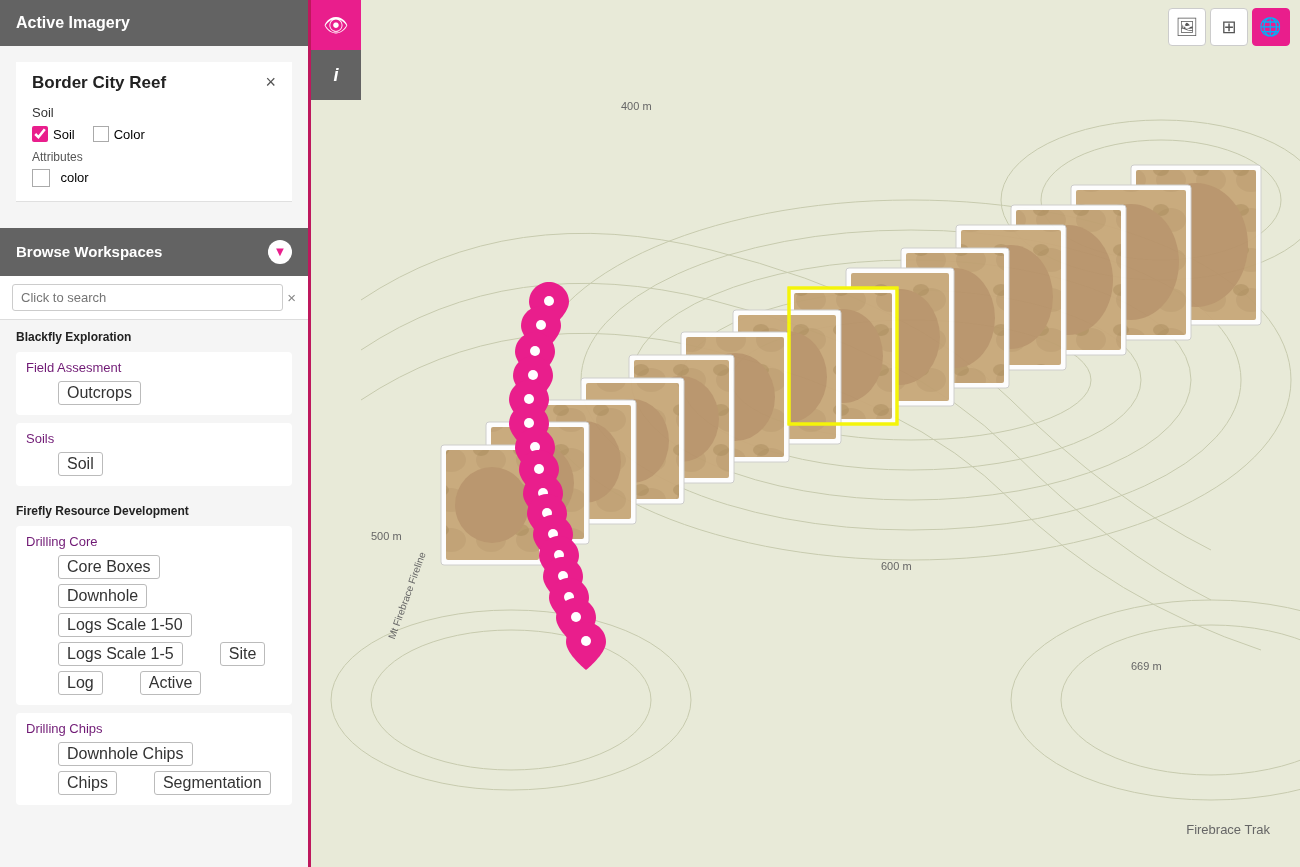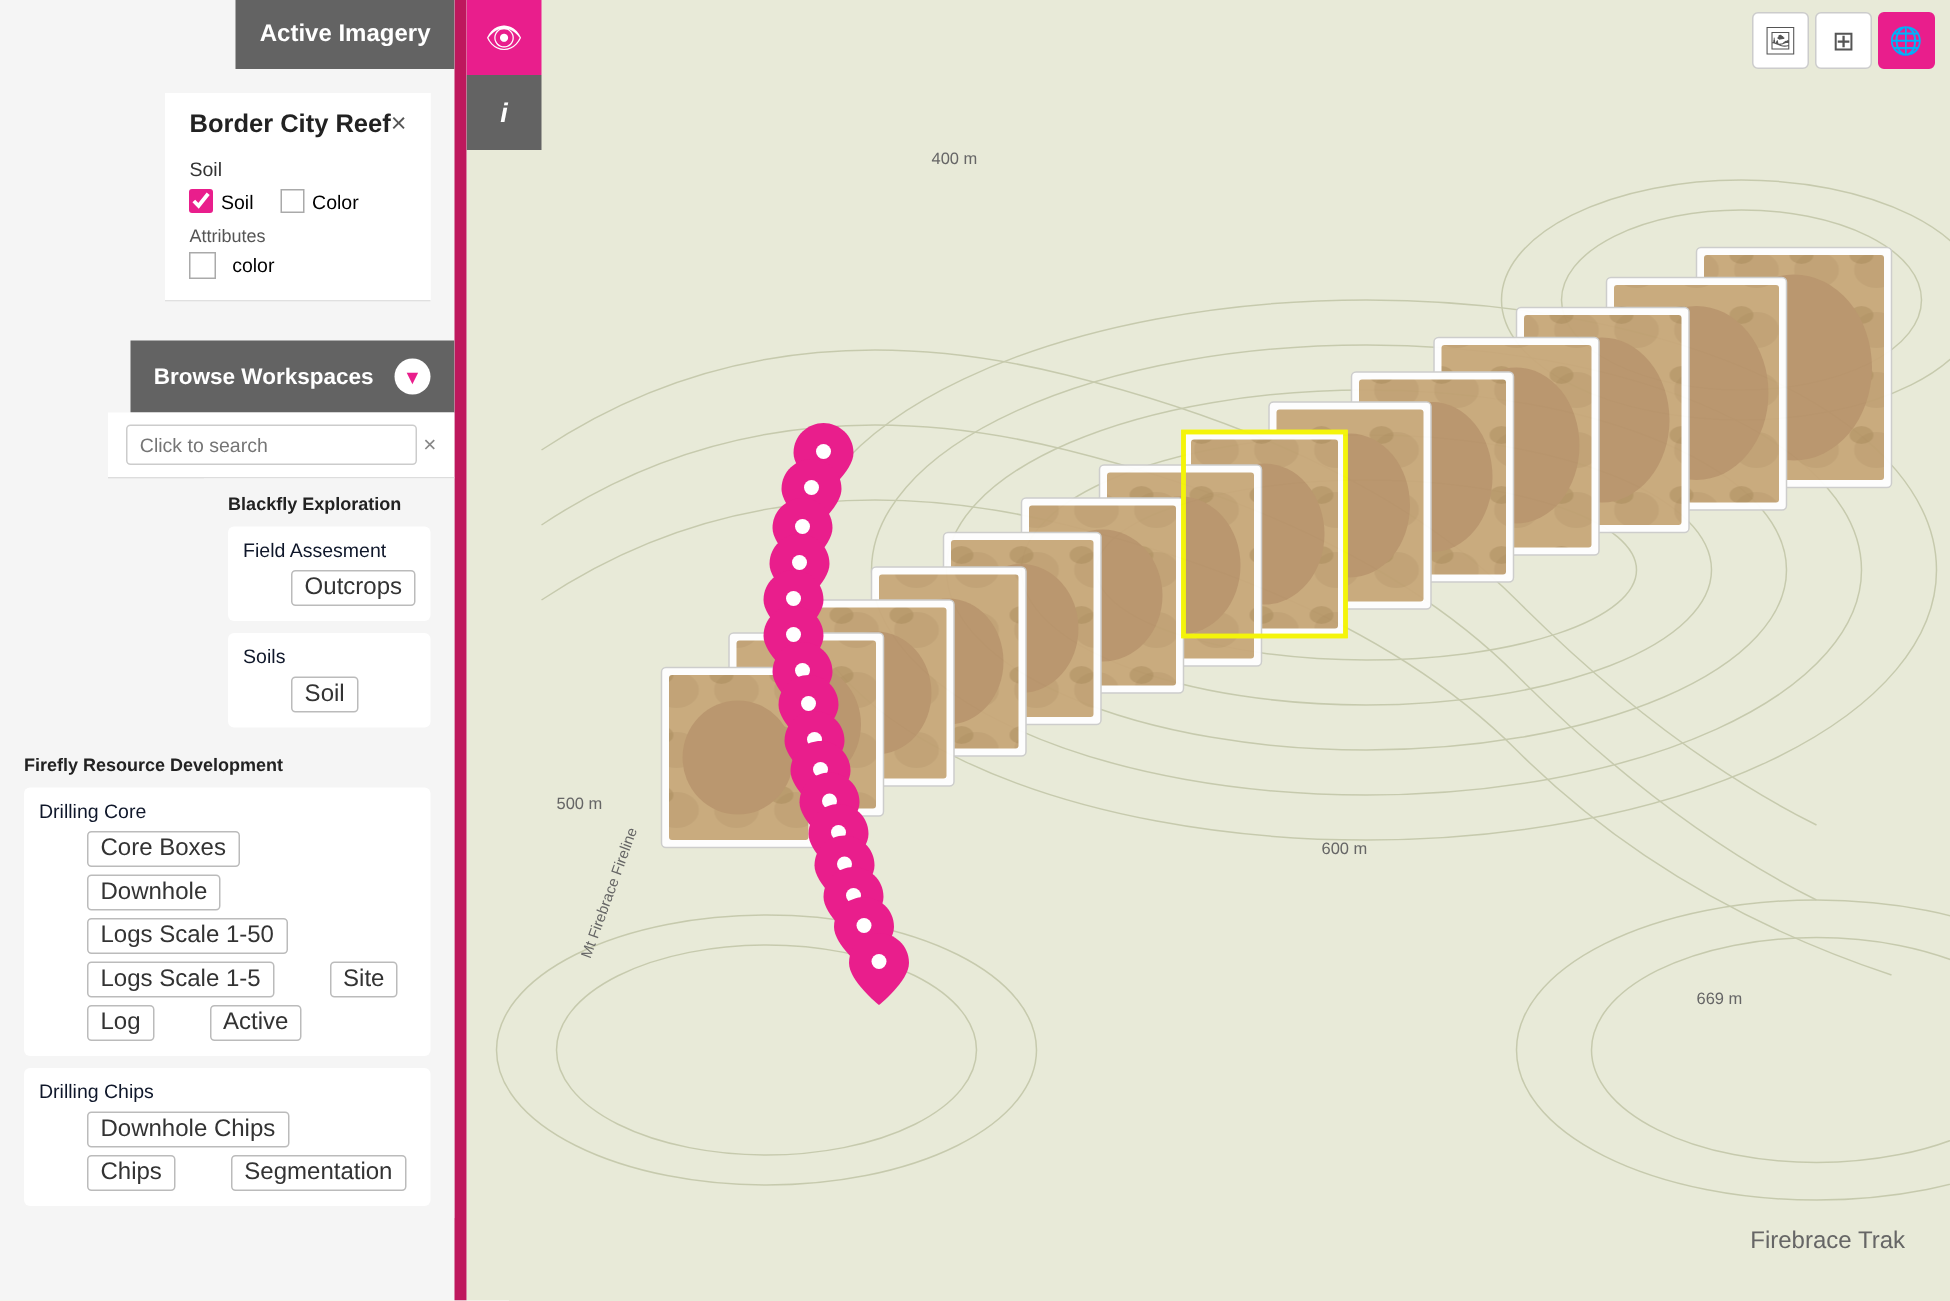--- a/index.html
+++ b/index.html
@@ -7,24 +7,23 @@
 
     
     #sidebar {
       width: 311px;
       min-width: 311px;
       height: 867px;
       background: #f5f5f5;
       display: flex;
       flex-direction: column;
       overflow-y: auto;
-      border-right: 8px solid #be185d;
+      border-right: 3px solid #be185d;
       position: relative;
       z-index: 10;
-      align-items: flex-end;
     }
 
     .sidebar-header {
       background: #636363;
       color: white;
       padding: 14px 16px;
       font-size: 16px;
       font-weight: bold;
     }
 
@@ -192,21 +191,21 @@
 
     .layer-group {
       background: white;
       border-radius: 4px;
       padding: 8px 10px 10px 10px;
       margin-bottom: 8px;
     }
 
     .layer-group-title {
       font-size: 13px;
-      color: #0f172a;
+      color: #701a75;
       margin-bottom: 6px;
     }
 
     .tag-row {
       display: flex;
       flex-wrap: wrap;
       gap: 5px;
     }
 
     .tag {
@@ -439,21 +438,21 @@
       <path d="M50,350 Q200,250 400,300 Q600,350 700,450 Q800,550 900,600"></path>
       <path d="M50,400 Q200,300 400,350 Q600,400 700,500 Q800,600 950,650"></path>
     </g>
   </svg>
 
   <div class="map-label" style="left:310px;top:100px">400 m</div>
   <div class="map-label" style="left:60px;top:530px">500 m</div>
   <div class="map-label" style="left:570px;top:560px">600 m</div>
   <div class="map-label" style="left:820px;top:660px">669 m</div>
   <div class="map-label" style="left:50px;top:590px;transform:rotate(-70deg);font-size:10px;">Mt Firebrace Fireline</div>
-  <div class="map-label" style="right:30px;bottom:30px;font-size:16px;">Firebrace Trak</div>
+  <div class="map-label" style="right:30px;bottom:30px;font-size:13px;">Firebrace Trak</div>
 
   <div style="position:absolute;top:0;left:0;width:100%;height:100%;">
     <svg style="position:absolute;top:0;left:0;width:100%;height:100%;" viewBox="0 0 989 867">
       <defs>
         <pattern id="sand" patternUnits="userSpaceOnUse" width="40" height="40">
           <rect width="40" height="40" fill="#c8a87a"></rect>
           <ellipse cx="20" cy="20" rx="15" ry="12" fill="#b8986a" opacity="0.5"></ellipse>
           <ellipse cx="10" cy="10" rx="8" ry="6" fill="#a08050" opacity="0.4"></ellipse>
         </pattern>
       </defs>

